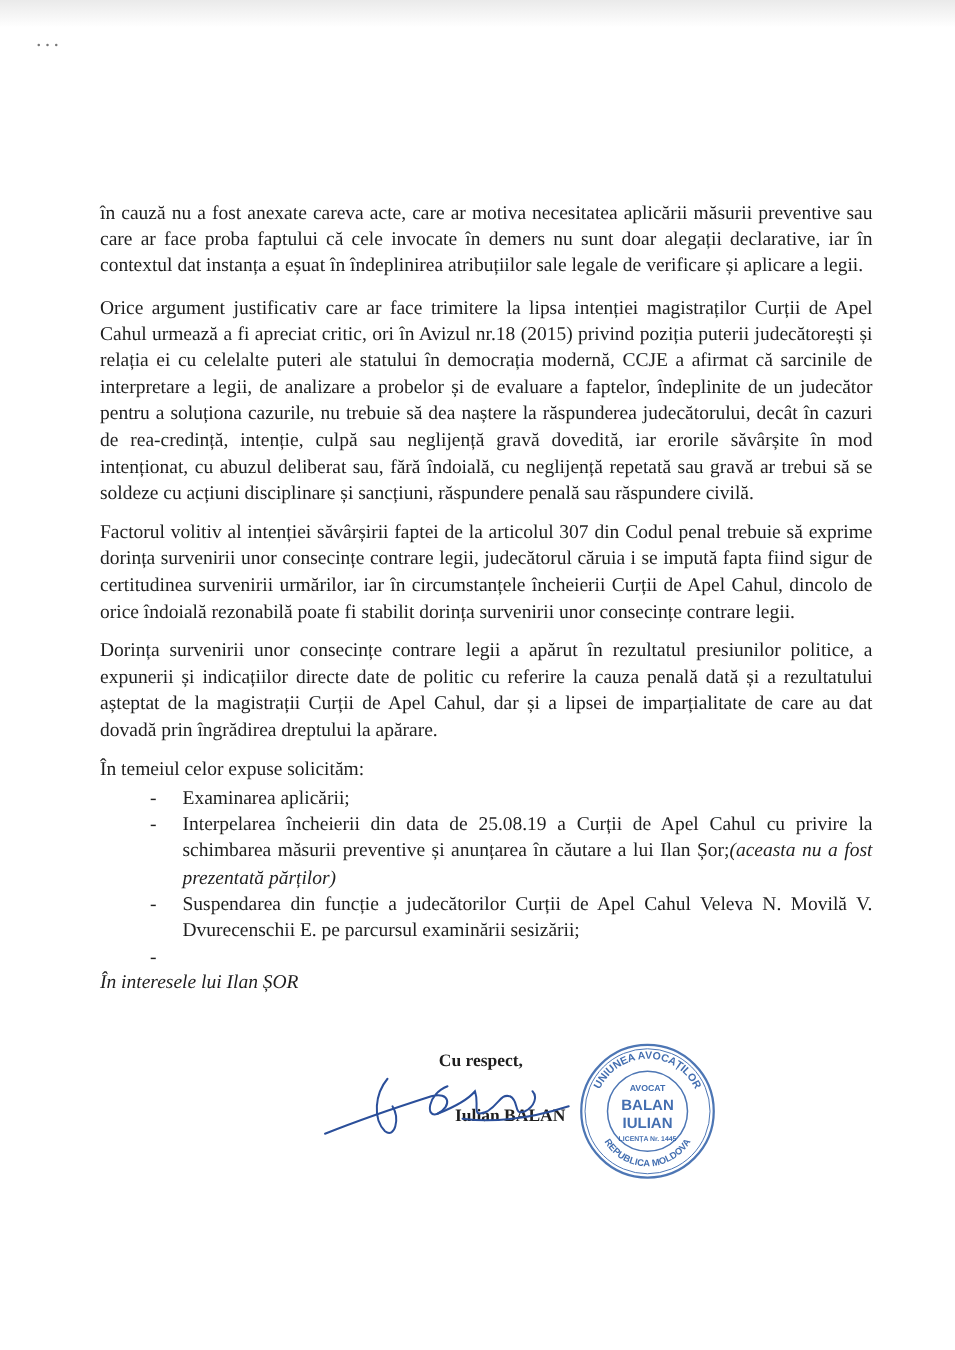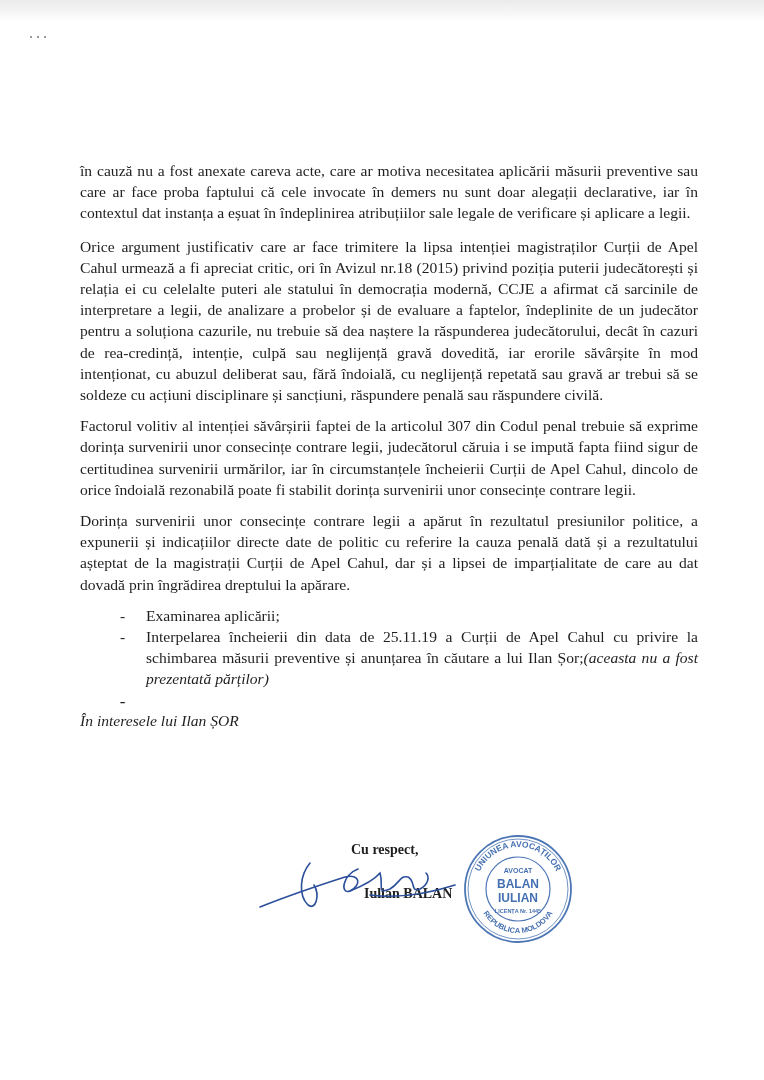--- a/index.html
+++ b/index.html
@@ -41,31 +41,33 @@
 
 <div class="scan-edge"></div>
 <div class="scan-dots"><span></span><span></span><span></span></div>
 
 <div class="page">
   <p class="para first">în cauză nu a fost anexate careva acte, care ar motiva necesitatea aplicării măsurii preventive sau care ar face proba faptului că cele invocate în demers nu sunt doar alegații declarative, iar în contextul dat instanța a eșuat în îndeplinirea atribuțiilor sale legale de verificare și aplicare a legii.</p>
   <p class="para">Orice argument justificativ care ar face trimitere la lipsa intenției magistraților Curții de Apel Cahul urmează a fi apreciat critic, ori în Avizul nr.18 (2015) privind poziția puterii judecătorești și relația ei cu celelalte puteri ale statului în democrația modernă, CCJE a afirmat că sarcinile de interpretare a legii, de analizare a probelor și de evaluare a faptelor, îndeplinite de un judecător pentru a soluționa cazurile, nu trebuie să dea naștere la răspunderea judecătorului, decât în cazuri de rea-credință, intenție, culpă sau neglijență gravă dovedită, iar erorile săvârșite în mod intenționat, cu abuzul deliberat sau, fără îndoială, cu neglijență repetată sau gravă ar trebui să se soldeze cu acțiuni disciplinare și sancțiuni, răspundere penală sau răspundere civilă.</p>
   <p class="para">Factorul volitiv al intenției săvârșirii faptei de la articolul 307 din Codul penal trebuie să exprime dorința survenirii unor consecințe contrare legii, judecătorul căruia i se impută fapta fiind sigur de certitudinea survenirii urmărilor, iar în circumstanțele încheierii Curții de Apel Cahul, dincolo de orice îndoială rezonabilă poate fi stabilit dorința survenirii unor consecințe contrare legii.</p>
   <p class="para">Dorința survenirii unor consecințe contrare legii a apărut în rezultatul presiunilor politice, a expunerii și indicațiilor directe date de politic cu referire la cauza penală dată și a rezultatului așteptat de la magistrații Curții de Apel Cahul, dar și a lipsei de imparțialitate de care au dat dovadă prin îngrădirea dreptului la apărare.</p>
 
+  <p class="list-intro">În temeiul celor expuse solicităm:</p>
   <ul class="reqs">
     <li>
       <span class="dash">-</span>
       <span>Examinarea aplicării;</span>
     </li>
     <li>
       <span class="dash">-</span>
-      <span>Interpelarea încheierii din data de 25.11.19 a Curții de Apel Cahul cu privire la schimbarea măsurii preventive și anunțarea în căutare a lui Ilan Șor;</span><span class="note">(aceasta nu a fost prezentată părților)</span>
+      <span>Interpelarea încheierii din data de 25.08.19 a Curții de Apel Cahul cu privire la schimbarea măsurii preventive și anunțarea în căutare a lui Ilan Șor;</span><span class="note">(aceasta nu a fost prezentată părților)</span>
     </li>
     <li>
       <span class="dash">-</span>
+      <span>Suspendarea din funcție a judecătorilor Curții de Apel Cahul Veleva  N. Movilă V. Dvurecenschii E. pe parcursul examinării sesizării;</span>
     </li>
     <li>
       <span class="dash">-</span>
     </li>
   </ul>
 
   <p class="closing">În interesele lui Ilan ȘOR</p>
 </div>
 
 <div class="sig-block">

